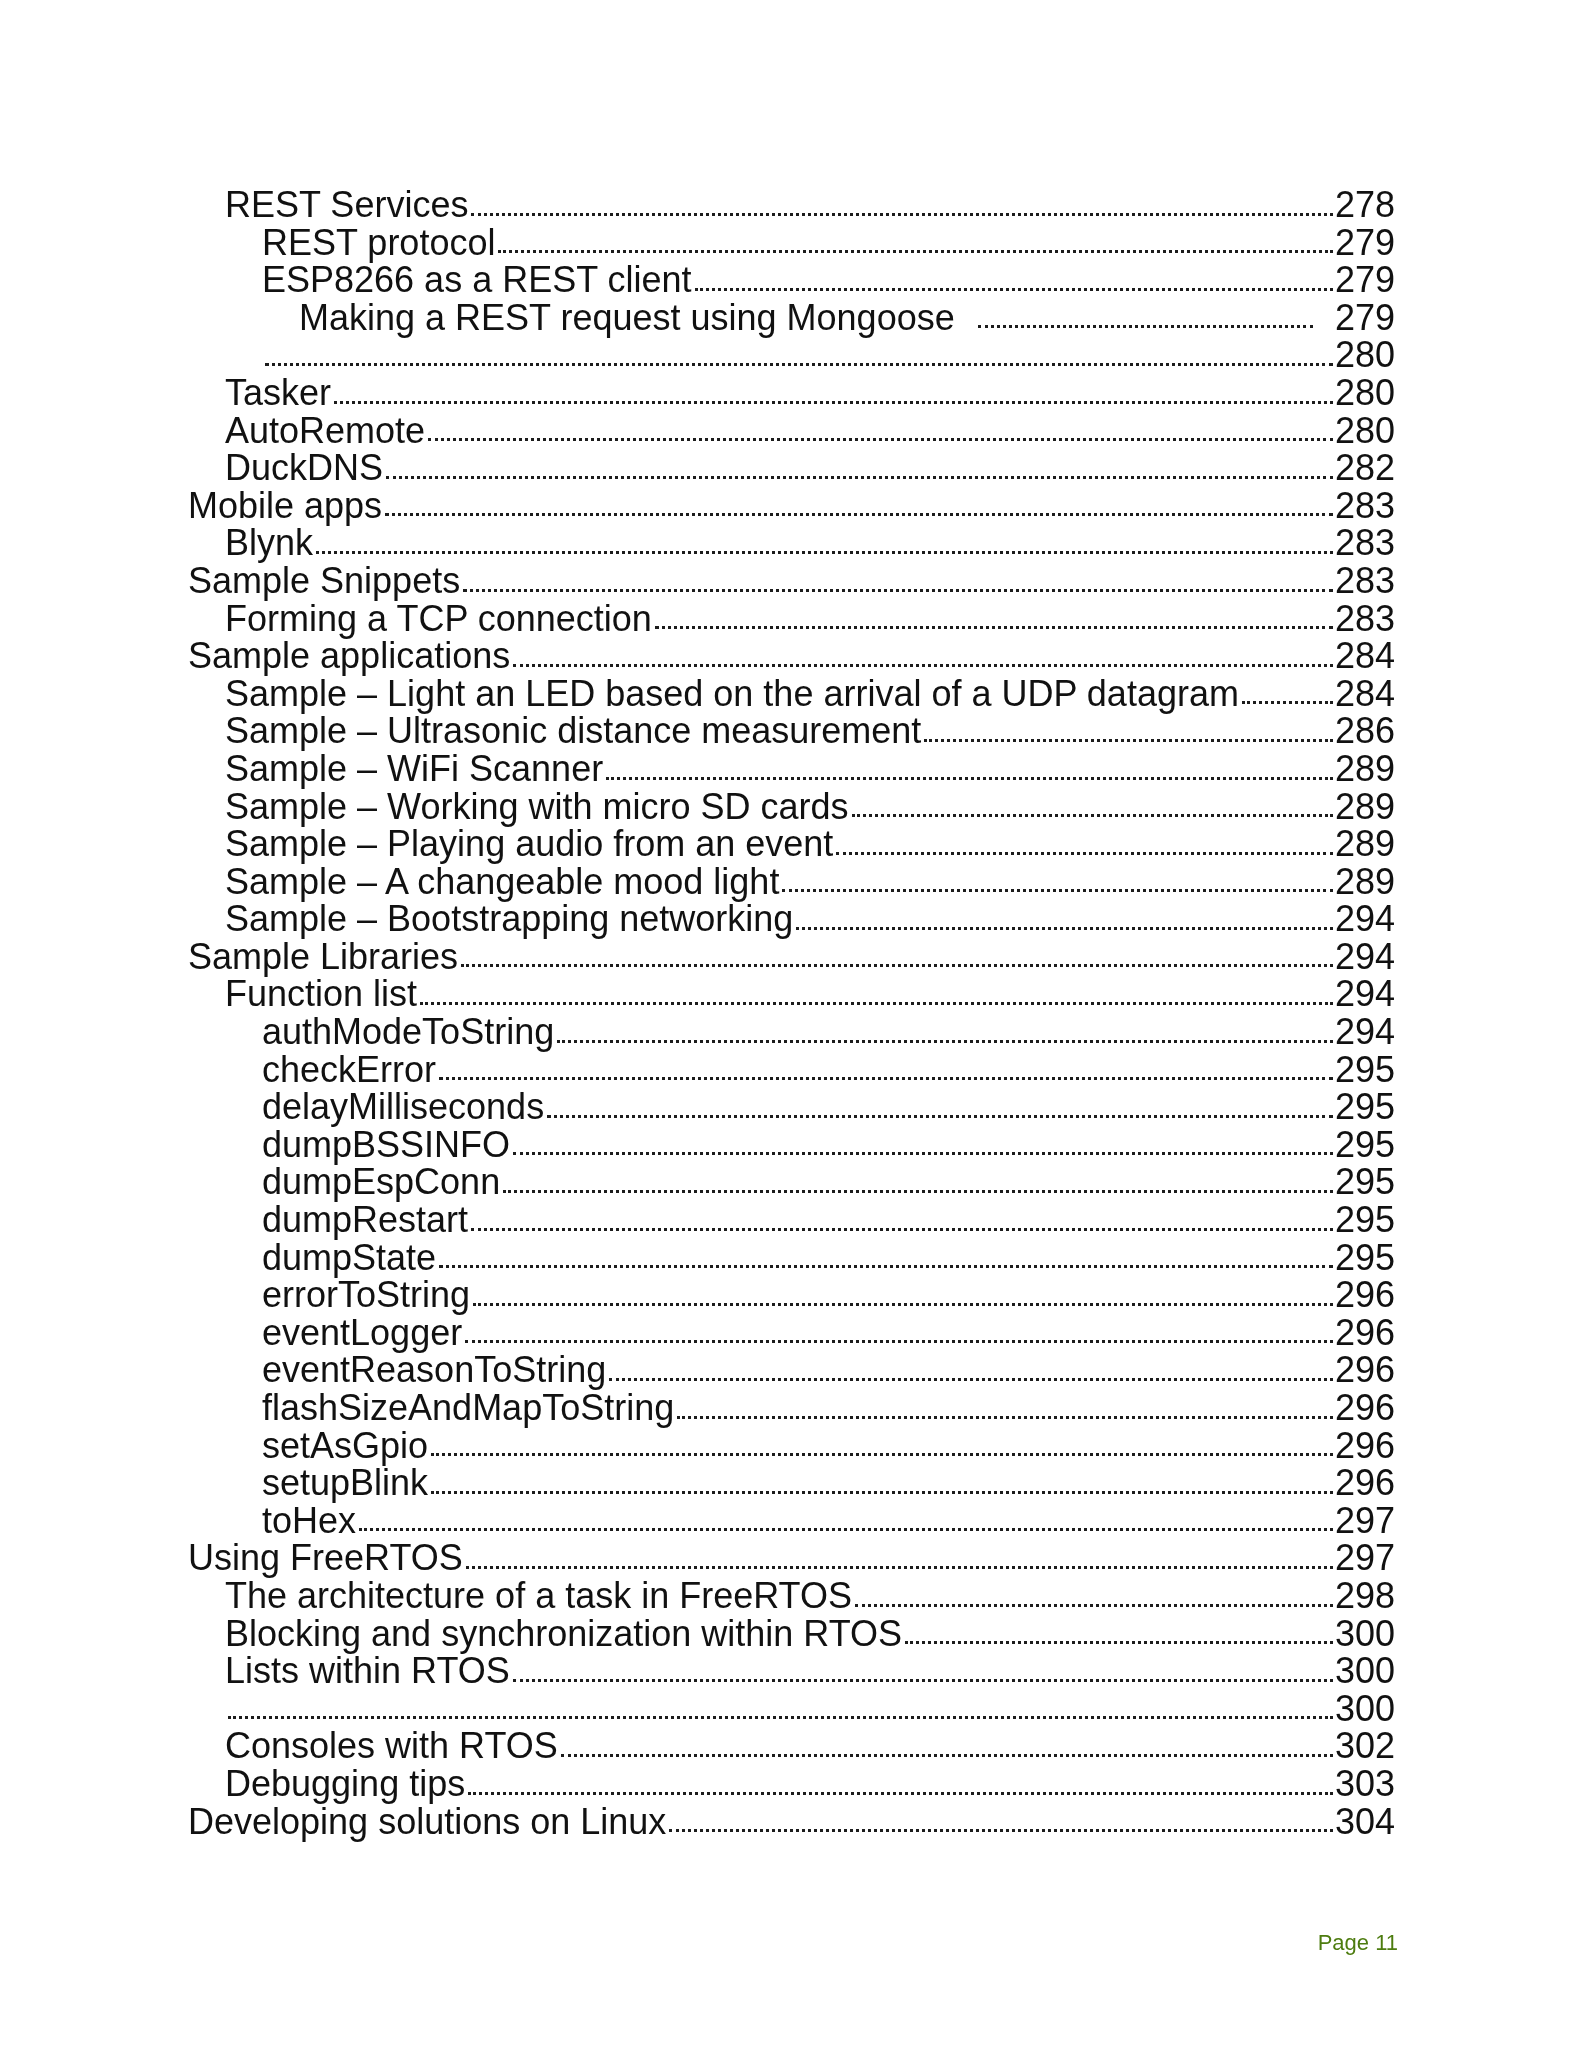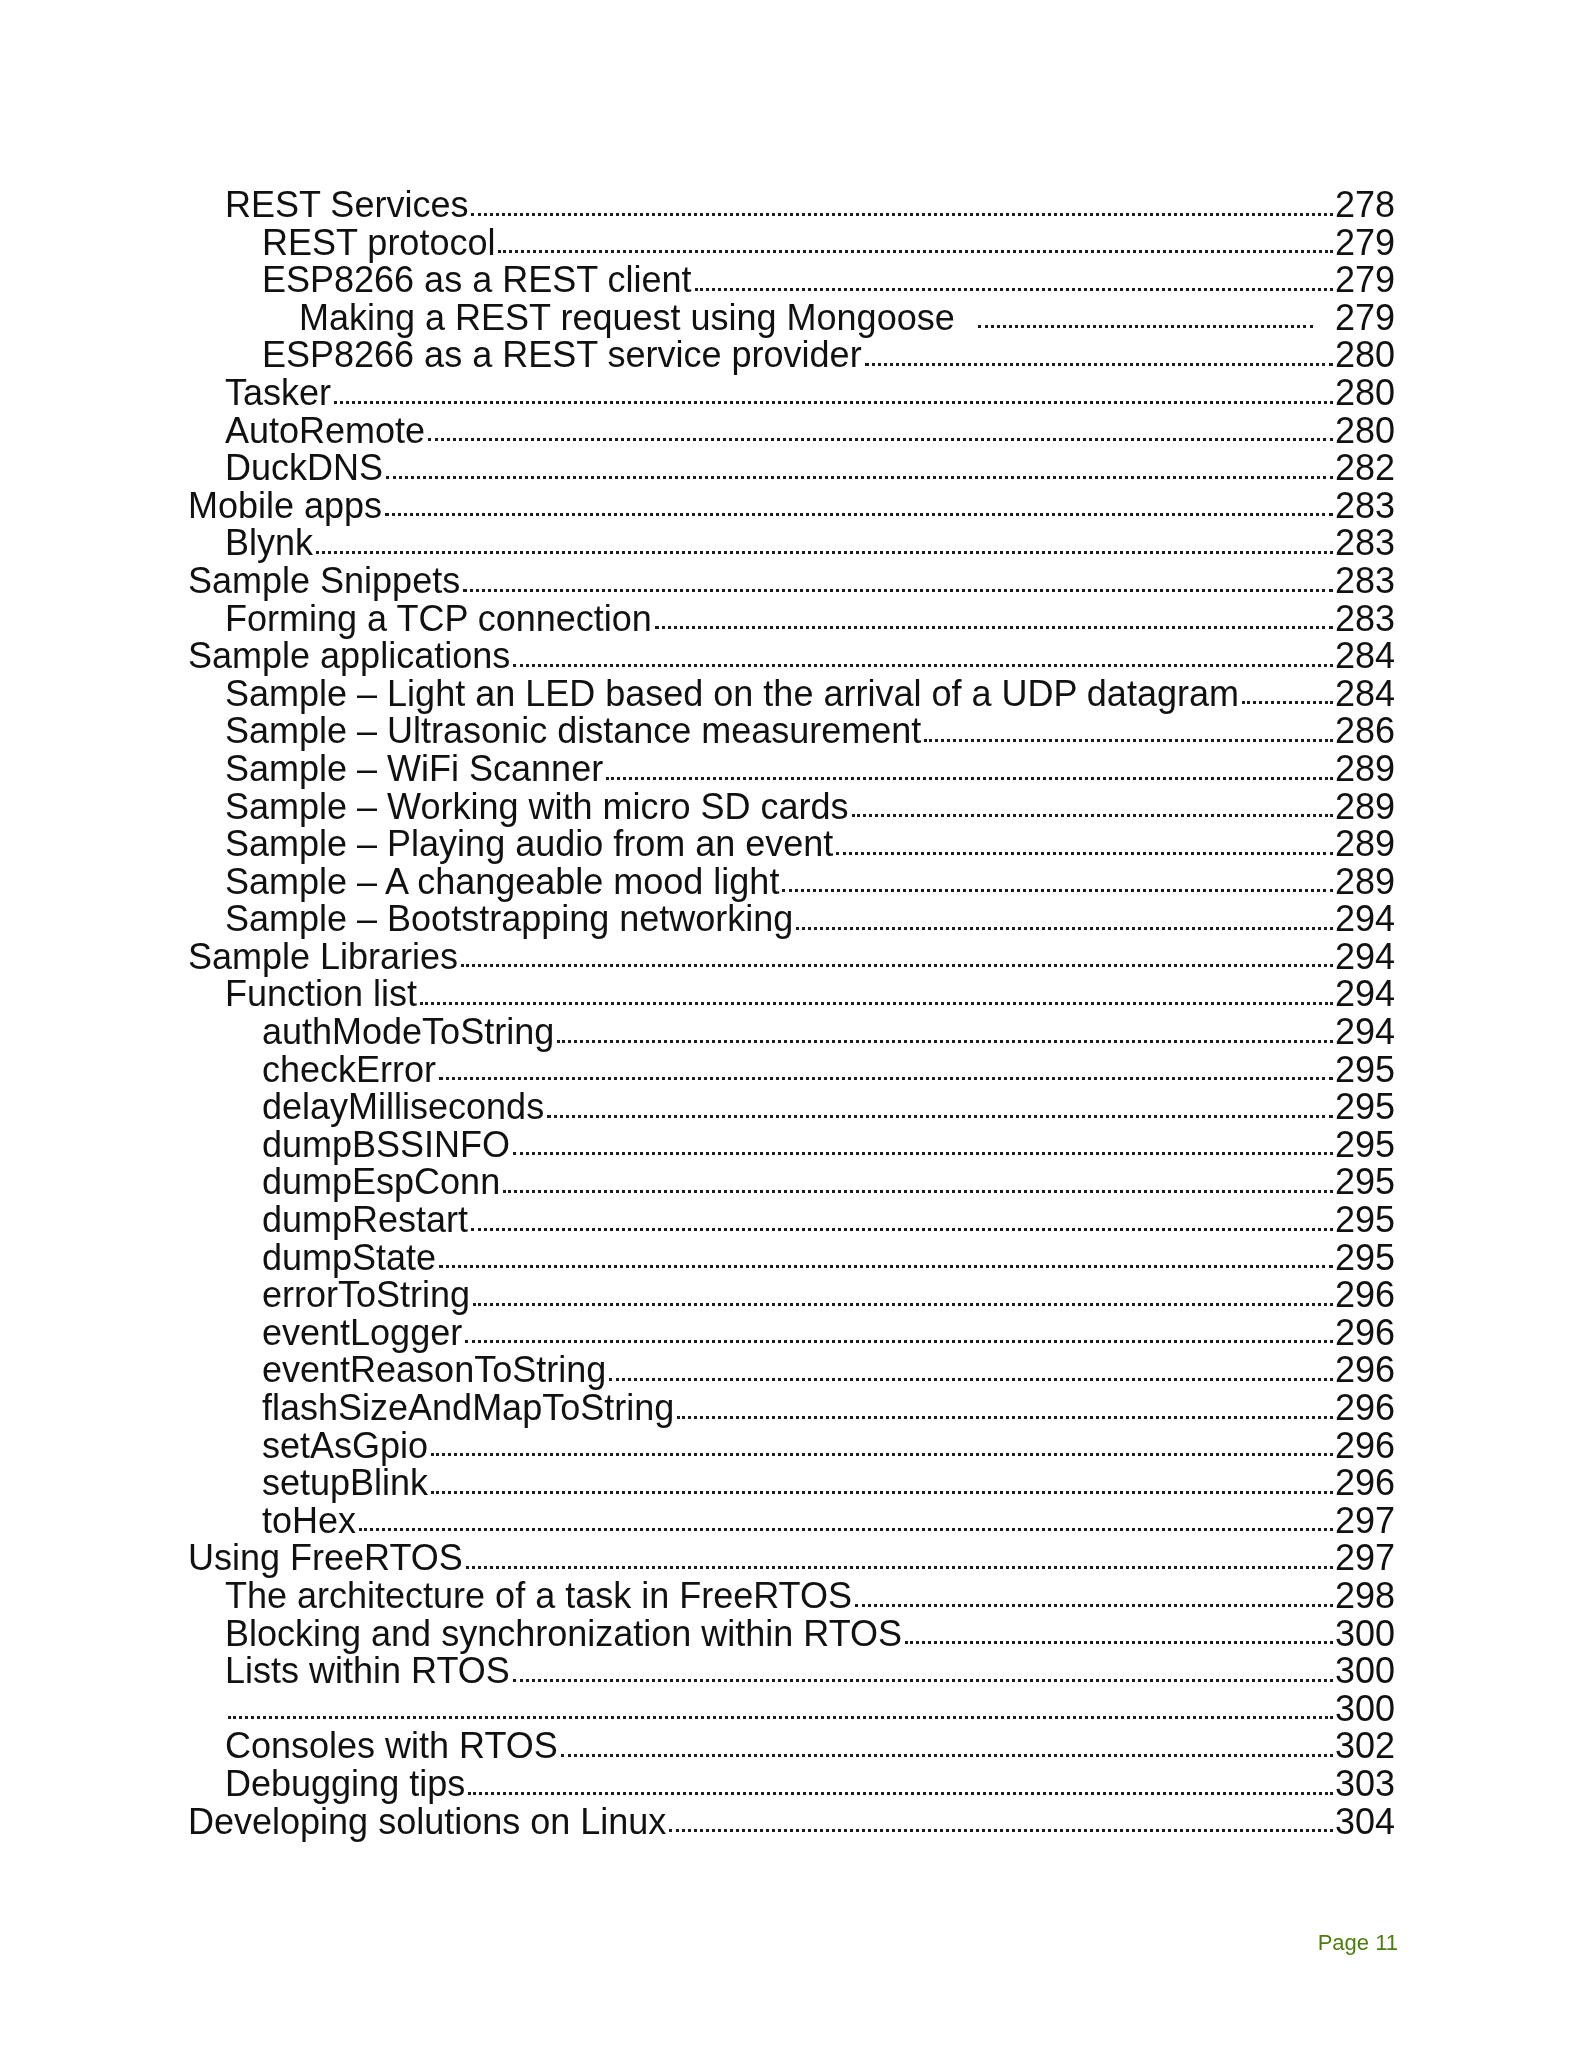--- a/index.html
+++ b/index.html
@@ -73,21 +73,20 @@
       <span class="label">ESP8266 as a REST client</span>
       <span class="leader"></span>
       <span class="pagenum">279</span>
     </div>
     <div class="toc-row lvl3">
       <span class="label">Making a REST request using Mongoose</span>
       <span class="leader"></span>
       <span class="pagenum">279</span>
     </div>
     <div class="toc-row lvl2">
-      <span class="label">ESP8266 as a REST service provider</span>
       <span class="leader"></span>
       <span class="pagenum">280</span>
     </div>
     <div class="toc-row lvl1">
       <span class="label">Tasker</span>
       <span class="leader"></span>
       <span class="pagenum">280</span>
     </div>
     <div class="toc-row lvl1">
       <span class="label">AutoRemote</span>

